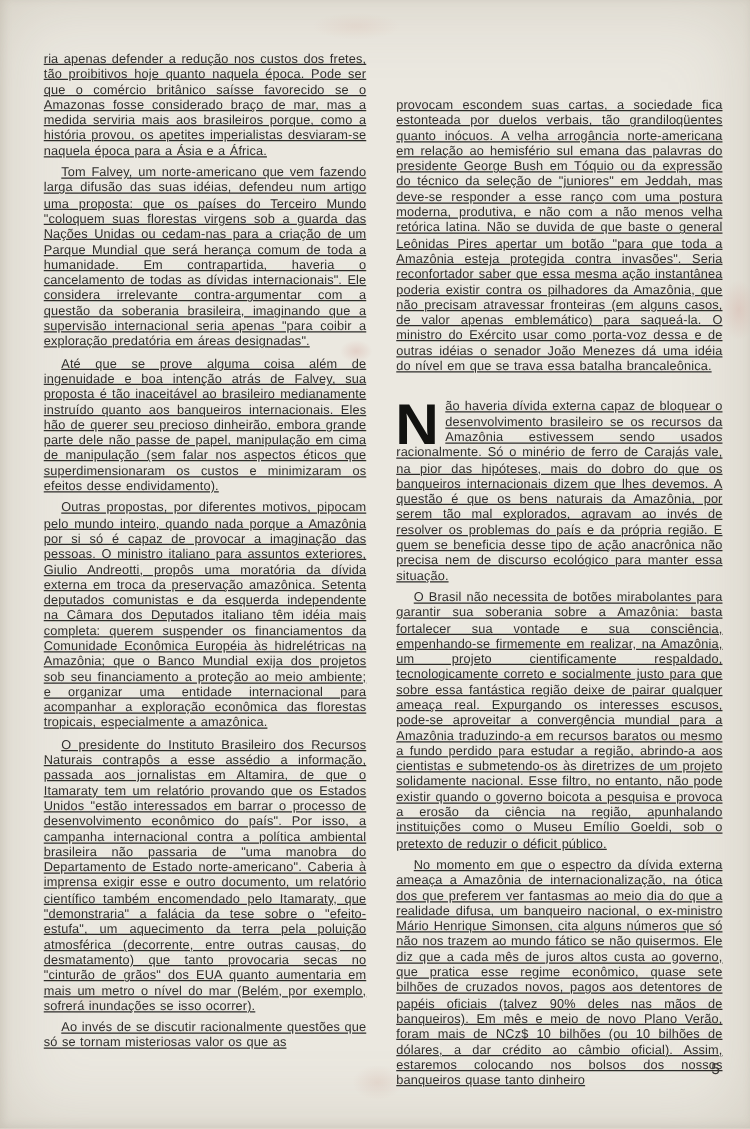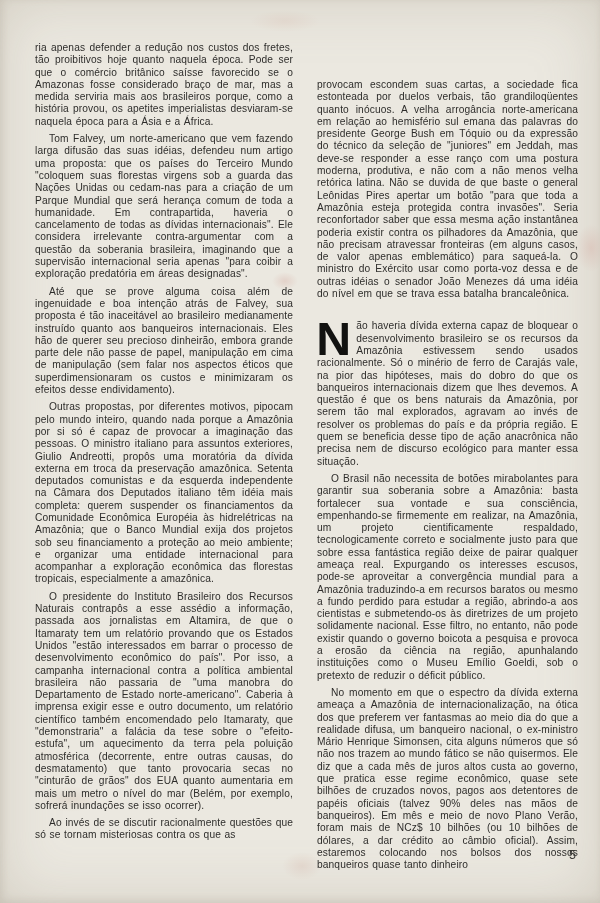--- a/index.html
+++ b/index.html
@@ -24,20 +24,21 @@
     line-height:12.3px;
     letter-spacing:0.12px;
     word-spacing:0.6px;
     text-align:justify;
   }
   .col-left{left:35px;}
   .col-right{left:317px;width:261px;margin-top:37px;}
   .col p{
     margin:0 0 5px 0;
     text-indent:14px;
+    text-decoration:underline;
   }
   .col p.no-indent{text-indent:0;}
   .col p.section-gap{margin-top:20px;}
   .dropcap{
     float:left;
     font-size:46px;
     line-height:34px;
     font-weight:900;
     color:#121210;
     margin:2px 6px 0 0;
@@ -73,21 +74,21 @@
   <div class="stain s4"></div>
   <div class="stain s5"></div>
   <div class="stain s6"></div>
 
   <div class="col col-left">
       <p class="no-indent">ria apenas defender a redução nos custos dos fretes, tão proibitivos hoje quanto naquela época. Pode ser que o comércio britânico saísse favorecido se o Amazonas fosse considerado braço de mar, mas a medida serviria mais aos brasileiros porque, como a história provou, os apetites imperialistas desviaram-se naquela época para a Ásia e a África.</p>
       <p>Tom Falvey, um norte-americano que vem fazendo larga difusão das suas idéias, defendeu num artigo uma proposta: que os países do Terceiro Mundo "coloquem suas florestas virgens sob a guarda das Nações Unidas ou cedam-nas para a criação de um Parque Mundial que será herança comum de toda a humanidade. Em contrapartida, haveria o cancelamento de todas as dívidas internacionais". Ele considera irrelevante contra-argumentar com a questão da soberania brasileira, imaginando que a supervisão internacional seria apenas "para coibir a exploração predatória em áreas designadas".</p>
       <p>Até que se prove alguma coisa além de ingenuidade e boa intenção atrás de Falvey, sua proposta é tão inaceitável ao brasileiro medianamente instruído quanto aos banqueiros internacionais. Eles hão de querer seu precioso dinheirão, embora grande parte dele não passe de papel, manipulação em cima de manipulação (sem falar nos aspectos éticos que superdimensionaram os custos e minimizaram os efeitos desse endividamento).</p>
       <p>Outras propostas, por diferentes motivos, pipocam pelo mundo inteiro, quando nada porque a Amazônia por si só é capaz de provocar a imaginação das pessoas. O ministro italiano para assuntos exteriores, Giulio Andreotti, propôs uma moratória da dívida externa em troca da preservação amazônica. Setenta deputados comunistas e da esquerda independente na Câmara dos Deputados italiano têm idéia mais completa: querem suspender os financiamentos da Comunidade Econômica Européia às hidrelétricas na Amazônia; que o Banco Mundial exija dos projetos sob seu financiamento a proteção ao meio ambiente; e organizar uma entidade internacional para acompanhar a exploração econômica das florestas tropicais, especialmente a amazônica.</p>
       <p>O presidente do Instituto Brasileiro dos Recursos Naturais contrapôs a esse assédio a informação, passada aos jornalistas em Altamira, de que o Itamaraty tem um relatório provando que os Estados Unidos "estão interessados em barrar o processo de desenvolvimento econômico do país". Por isso, a campanha internacional contra a política ambiental brasileira não passaria de "uma manobra do Departamento de Estado norte-americano". Caberia à imprensa exigir esse e outro documento, um relatório científico também encomendado pelo Itamaraty, que "demonstraria" a falácia da tese sobre o "efeito-estufa", um aquecimento da terra pela poluição atmosférica (decorrente, entre outras causas, do desmatamento) que tanto provocaria secas no "cinturão de grãos" dos EUA quanto aumentaria em mais um metro o nível do mar (Belém, por exemplo, sofrerá inundações se isso ocorrer).</p>
-      <p>Ao invés de se discutir racionalmente questões que só se tornam misteriosas contra os que as</p>
+      <p>Ao invés de se discutir racionalmente questões que só se tornam misteriosas valor os que as</p>
     </div>
   <div class="col col-right">
       <p class="no-indent">provocam escondem suas cartas, a sociedade fica estonteada por duelos verbais, tão grandiloqüentes quanto inócuos. A velha arrogância norte-americana em relação ao hemisfério sul emana das palavras do presidente George Bush em Tóquio ou da expressão do técnico da seleção de "juniores" em Jeddah, mas deve-se responder a esse ranço com uma postura moderna, produtiva, e não com a não menos velha retórica latina. Não se duvida de que baste o general Leônidas Pires apertar um botão "para que toda a Amazônia esteja protegida contra invasões". Seria reconfortador saber que essa mesma ação instantânea poderia existir contra os pilhadores da Amazônia, que não precisam atravessar fronteiras (em alguns casos, de valor apenas emblemático) para saqueá-la. O ministro do Exército usar como porta-voz dessa e de outras idéias o senador João Menezes dá uma idéia do nível em que se trava essa batalha brancaleônica.</p>
       <p class="no-indent section-gap"><span class="dropcap">N</span>ão haveria dívida externa capaz de bloquear o desenvolvimento brasileiro se os recursos da Amazônia estivessem sendo usados racionalmente. Só o minério de ferro de Carajás vale, na pior das hipóteses, mais do dobro do que os banqueiros internacionais dizem que lhes devemos. A questão é que os bens naturais da Amazônia, por serem tão mal explorados, agravam ao invés de resolver os problemas do país e da própria região. E quem se beneficia desse tipo de ação anacrônica não precisa nem de discurso ecológico para manter essa situação.</p>
       <p>O Brasil não necessita de botões mirabolantes para garantir sua soberania sobre a Amazônia: basta fortalecer sua vontade e sua consciência, empenhando-se firmemente em realizar, na Amazônia, um projeto cientificamente respaldado, tecnologicamente correto e socialmente justo para que sobre essa fantástica região deixe de pairar qualquer ameaça real. Expurgando os interesses escusos, pode-se aproveitar a convergência mundial para a Amazônia traduzindo-a em recursos baratos ou mesmo a fundo perdido para estudar a região, abrindo-a aos cientistas e submetendo-os às diretrizes de um projeto solidamente nacional. Esse filtro, no entanto, não pode existir quando o governo boicota a pesquisa e provoca a erosão da ciência na região, apunhalando instituições como o Museu Emílio Goeldi, sob o pretexto de reduzir o déficit público.</p>
       <p>No momento em que o espectro da dívida externa ameaça a Amazônia de internacionalização, na ótica dos que preferem ver fantasmas ao meio dia do que a realidade difusa, um banqueiro nacional, o ex-ministro Mário Henrique Simonsen, cita alguns números que só não nos trazem ao mundo fático se não quisermos. Ele diz que a cada mês de juros altos custa ao governo, que pratica esse regime econômico, quase sete bilhões de cruzados novos, pagos aos detentores de papéis oficiais (talvez 90% deles nas mãos de banqueiros). Em mês e meio de novo Plano Verão, foram mais de NCz$ 10 bilhões (ou 10 bilhões de dólares, a dar crédito ao câmbio oficial). Assim, estaremos colocando nos bolsos dos nossos banqueiros quase tanto dinheiro</p>
     </div>
 
   <div class="page-number">5</div>
 </div>

